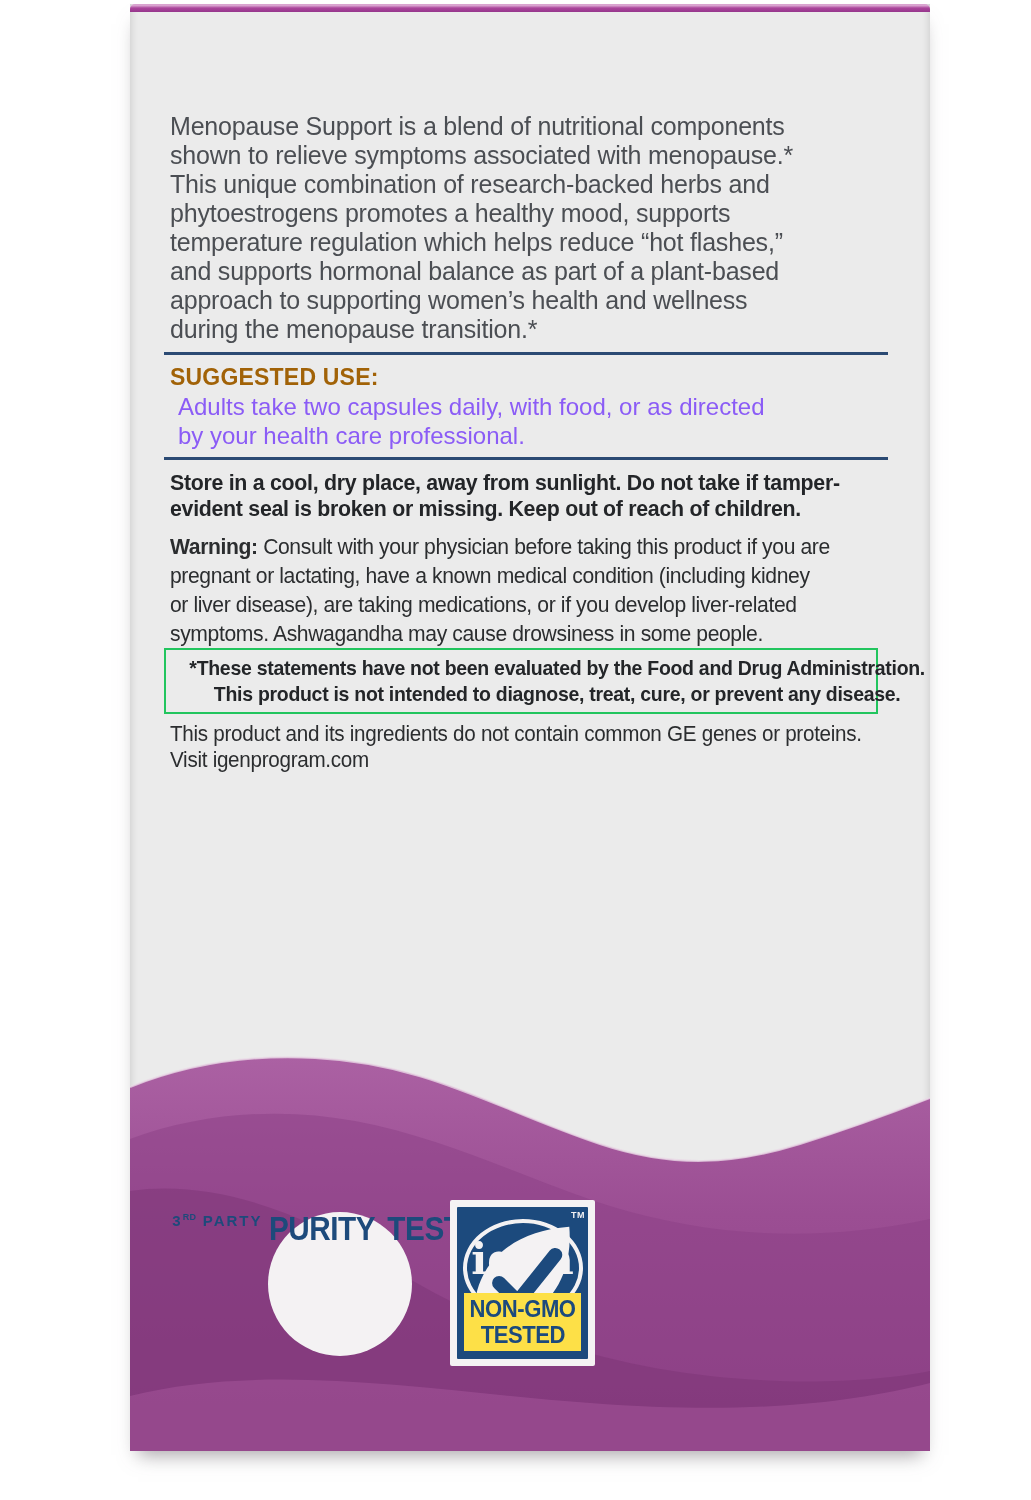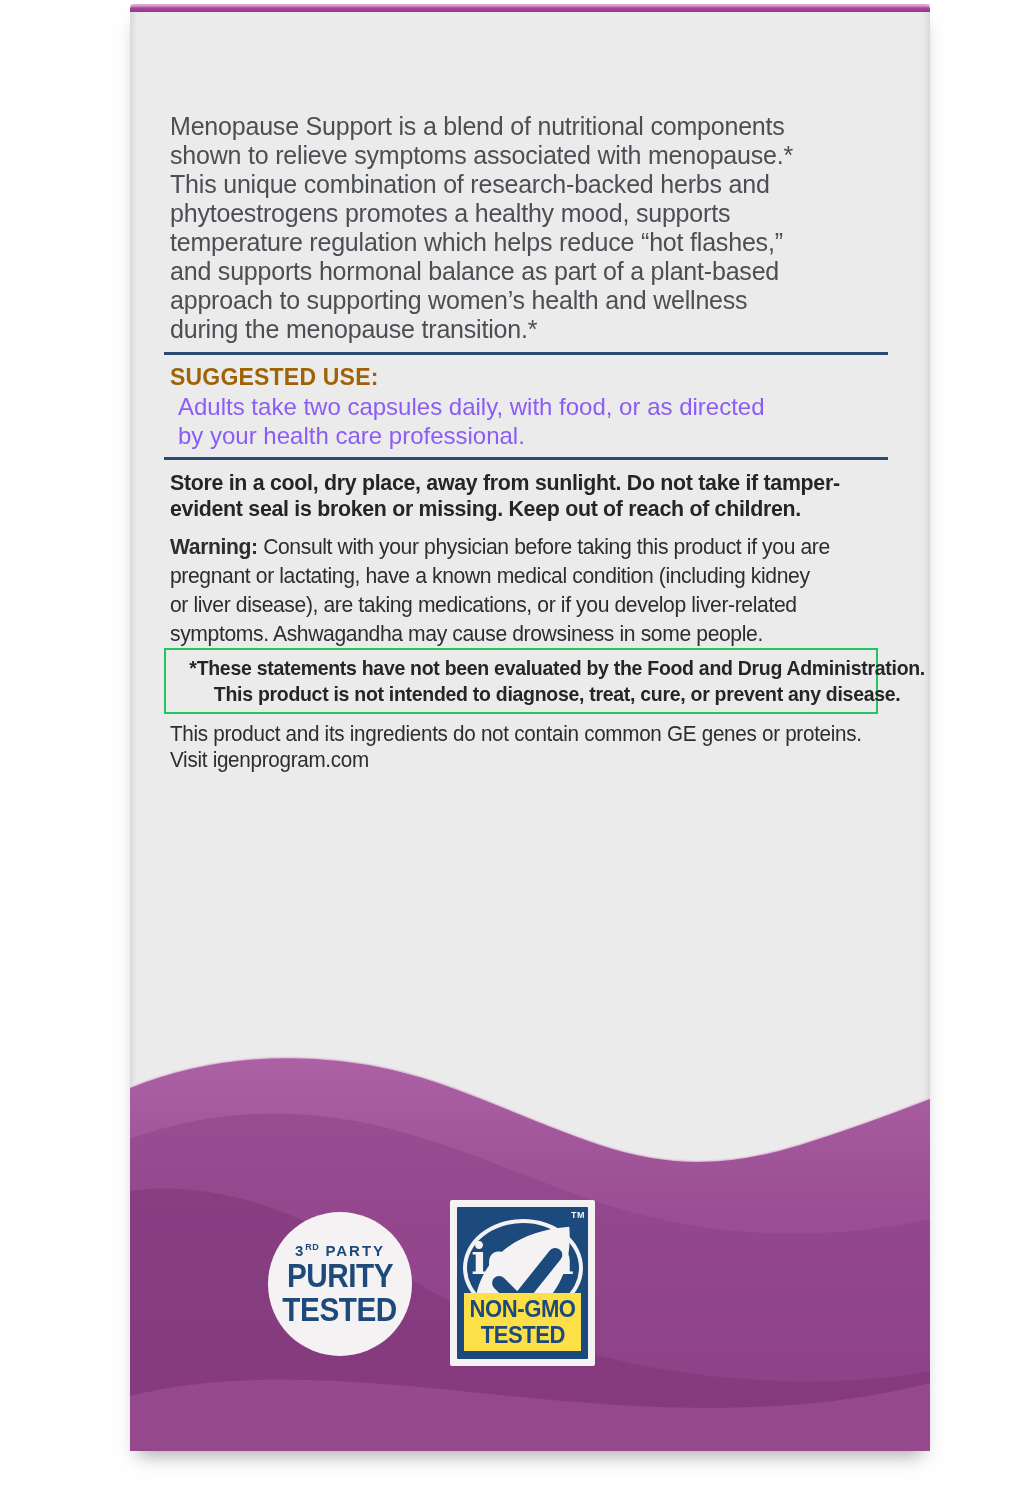--- a/index.html
+++ b/index.html
@@ -69,21 +69,21 @@
     font-size:21.5px;line-height:26px;color:#2b2d2f;
     letter-spacing:-.3px;white-space:pre;
     transform:scaleX(.96);transform-origin:0 0;
   }
 
   .wave-zone{position:absolute;left:0;bottom:0;width:800px;height:400px;}
   .wave-zone svg{position:absolute;left:0;top:0;width:100%;height:100%;}
 
   .badge-circle{
     position:absolute;width:144px;height:144px;border-radius:50%;
-    background:#f4f2f3;display:flex;flex-direction:column;align-items:center;justify-content:center;
+    background:#f4f2f3;display:flex;align-items:flex-start;justify-content:center;
     text-align:center;color:#1d4a7b;
   }
   .badge-purity{left:138px;top:161px;}
   .badge-vegan{left:500px;top:160px;}
   .b-small{font-size:15px;font-weight:700;letter-spacing:2px;white-space:nowrap;}
   .b-small sup{font-size:9px;letter-spacing:.5px;}
   .b-big{font-size:33px;font-weight:700;line-height:34px;letter-spacing:-.5px;display:inline-block;transform:scaleX(.9);}
   .b-med{font-size:25px;font-weight:700;line-height:29px;letter-spacing:-.2px;display:inline-block;transform:scaleX(.95);}
   .b-big2{font-size:36px;font-weight:700;line-height:38px;letter-spacing:-.5px;display:inline-block;transform:scaleX(.88);}
 

